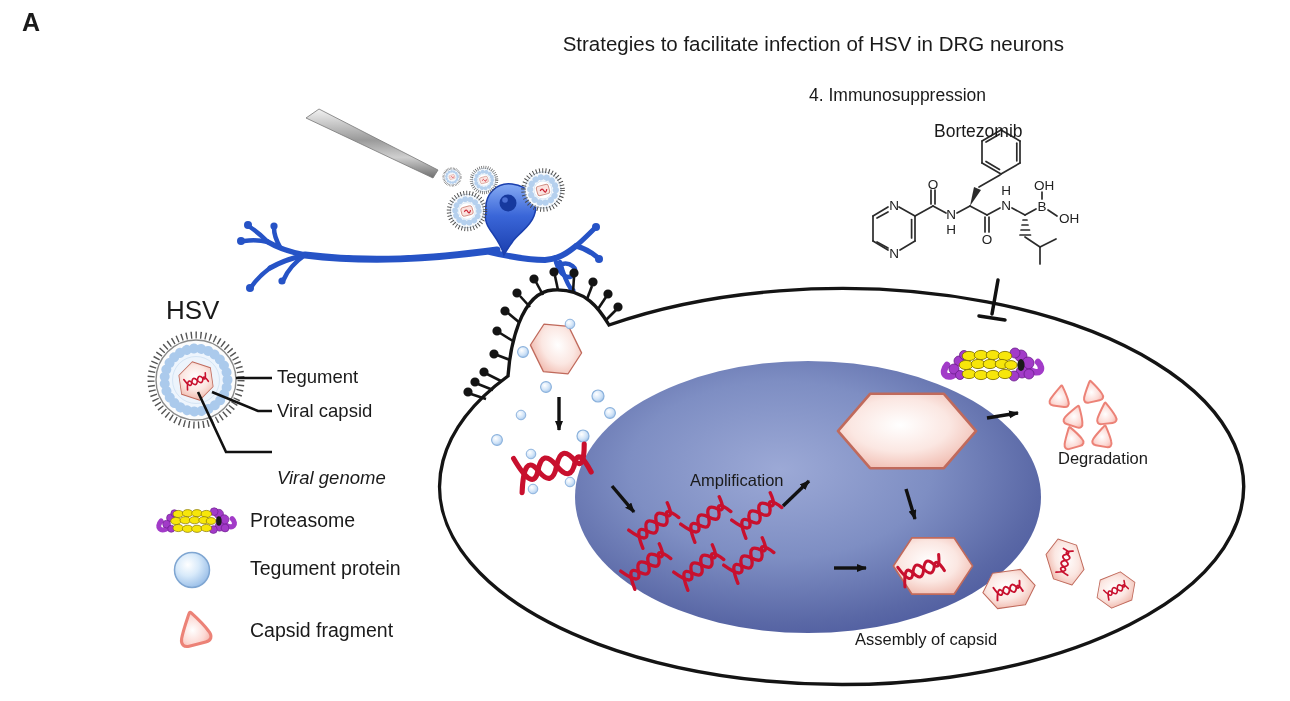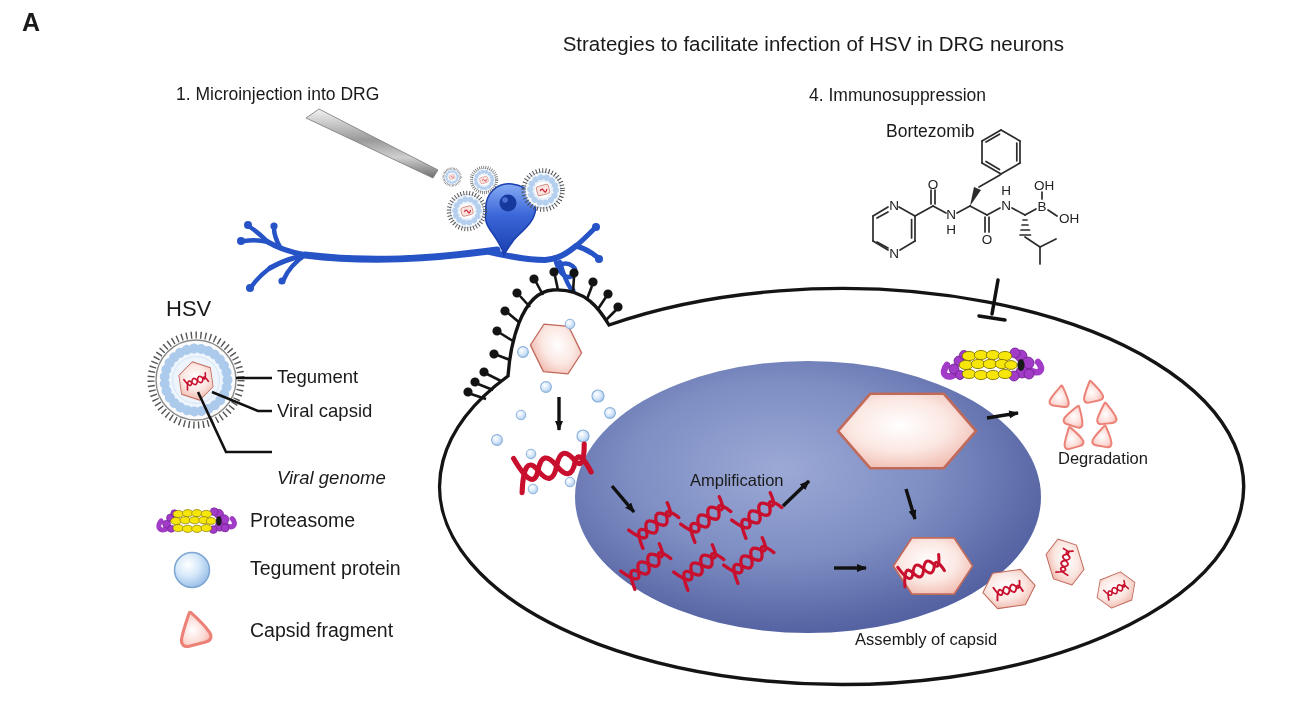--- a/index.html
+++ b/index.html
@@ -4,22 +4,22 @@
 <style>
   html,body{margin:0;padding:0;background:#fff;}
   .fig{position:relative;width:1290px;height:701px;background:#ffffff;
        font-family:"Liberation Sans",sans-serif;color:#1a1a1a;overflow:hidden;}
   .fig svg.scene{position:absolute;left:0;top:0;width:1290px;height:701px;}
   .lbl{position:absolute;white-space:nowrap;line-height:1.15;}
   .panel{left:22px;top:8px;font-size:25px;font-weight:bold;}
   .title{left:304px;top:32px;width:760px;text-align:right;font-size:20.5px;}
   .strat1{left:176px;top:84px;font-size:17.5px;}
   .strat2{left:809px;top:85px;font-size:17.5px;}
-  .drug{left:886px;top:121px;font-size:17.5px;}
-  .hsv{left:166px;top:296px;font-size:22px;}
+  .drug{left:934px;top:121px;font-size:17.5px;}
+  .hsv{left:166px;top:296px;font-size:26px;}
   .vlab{left:277px;font-size:18.5px;}
   .teg{top:366px;} .cap{top:400px;} .gen{top:467px;font-style:italic;}
   .leg{left:250px;font-size:19.5px;}
   .legpro{top:509px;} .legteg{top:557px;} .legfrag{top:619px;}
   .proc{font-size:16.5px;}
   .amp{left:647px;top:471px;margin-left:43px;} .deg{left:1040px;top:449px;margin-left:18px;} .asm{left:855px;top:630px;}
 </style>
 </head>
 <body>
 
@@ -325,21 +325,20 @@
       <text x="1006" y="205" dominant-baseline="central">N</text>
       <text x="1042" y="206" dominant-baseline="central">B</text>
       <text x="1044" y="185" dominant-baseline="central">OH</text>
       <text x="1059" y="218" dominant-baseline="central" text-anchor="start">OH</text>
     </g>
   </g>
 </svg>
 
 <div class="lbl panel">A</div>
 <div class="lbl title">Strategies to facilitate infection of HSV in DRG neurons</div>
-<div class="lbl strat1">1. Microinjection into DRG</div>
 <div class="lbl strat2">4. Immunosuppression</div>
 <div class="lbl drug">Bortezomib</div>
 <div class="lbl hsv">HSV</div>
 <div class="lbl vlab teg">Tegument</div>
 <div class="lbl vlab cap">Viral capsid</div>
 <div class="lbl vlab gen">Viral genome</div>
 <div class="lbl leg legpro">Proteasome</div>
 <div class="lbl leg legteg">Tegument protein</div>
 <div class="lbl leg legfrag">Capsid fragment</div>
 <div class="lbl proc amp">Amplification</div>

